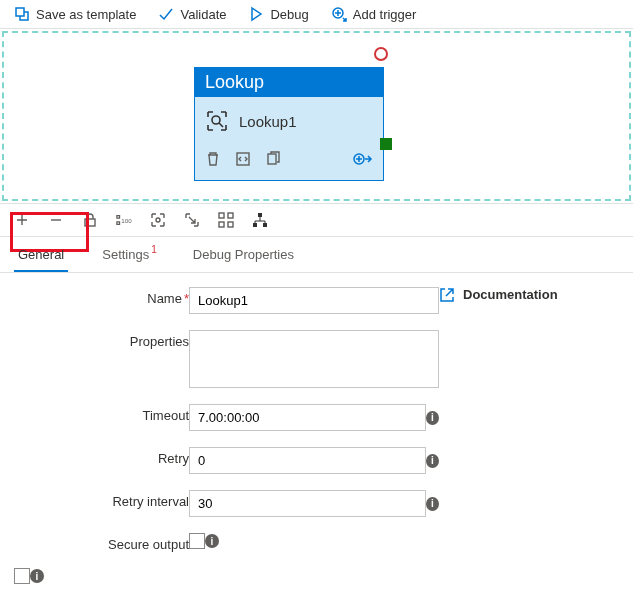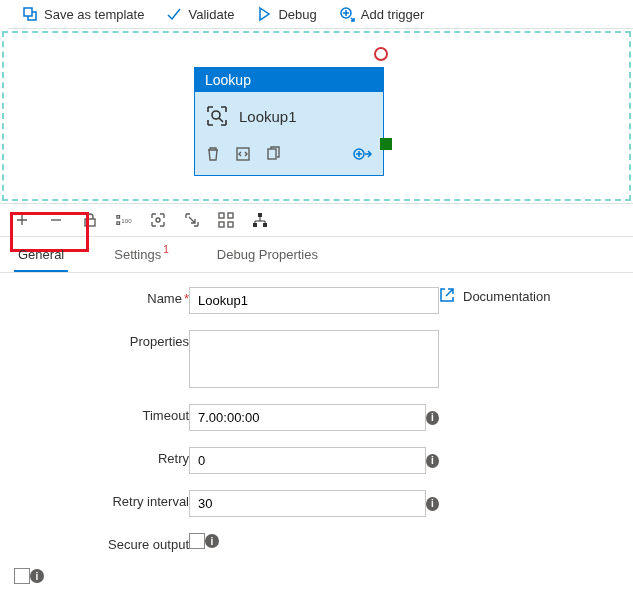--- a/index.html
+++ b/index.html
@@ -10,21 +10,20 @@
     color: #323130;
     background: #fff;
     width: 633px;
   }
   .toolbar {
     display: flex;
     align-items: center;
     gap: 22px;
     padding: 6px 14px;
     border-bottom: 1px solid #e1e1e1;
-    margin-left: 8px;
   }
   .toolbar-item {
     display: flex;
     align-items: center;
     gap: 6px;
     cursor: pointer;
   }
   .toolbar-item .icon { color: #0078d4; display:flex; }
   .canvas {
     margin: 2px;
@@ -43,21 +42,21 @@
   .activity {
     position: absolute;
     top: 34px; left: 190px;
     width: 190px;
     border: 1px solid #0078d4;
     background: #cfe9f8;
   }
   .activity-header {
     background: #0078d4;
     color: #fff;
-    font-size: 14px;
+    font-size: 18px;
     padding: 4px 10px;
   }
   .activity-body {
     display: flex;
     align-items: center;
     gap: 10px;
     padding: 12px 10px;
     font-size: 15px;
     position: relative;
   }
@@ -80,21 +79,21 @@
     align-items: center;
     gap: 18px;
     padding: 8px 14px;
     border-bottom: 1px solid #e1e1e1;
     border-top: 1px solid #e1e1e1;
     font-size: 18px;
   }
   .mini-toolbar > * { cursor: pointer; display:flex; }
   .tabs {
     display: flex;
-    gap: 42px;
+    gap: 30px;
     padding: 0 14px;
     border-bottom: 1px solid #e1e1e1;
   }
   .tab {
     padding: 10px 4px 8px 4px;
     color: #605e5c;
     cursor: pointer;
     position: relative;
   }
   .tab.active {
@@ -132,21 +131,21 @@
   }
   textarea { height: 58px; resize: none; }
   .with-info { display:flex; align-items:center; }
   .info-icon {
     width: 14px; height: 14px; border-radius:50%;
     background:#605e5c; color:#fff; font-size:10px;
     display:flex; align-items:center; justify-content:center;
     font-weight:bold;
   }
   .checkbox { width: 16px; height:16px; border:1px solid #8a8886; background:#fff; }
-  .doc-link { color:#323130; font-weight:400; display:flex; gap:8px; align-items:center; cursor:pointer;}
+  .doc-link { color:#323130; font-weight:700; display:flex; gap:8px; cursor:pointer;}
   .doc-link .icon { color:#0078d4; }
   .ic { width:16px; height:16px; stroke:#0078d4; fill:none; stroke-width:1.5; }
   .foot-ic { width:16px; height:16px; stroke:#605e5c; fill:none; stroke-width:1.4; }
 </style>
 </head>
 <body>
 
 <div class="toolbar">
   <div class="toolbar-item">
     <span class="icon">

